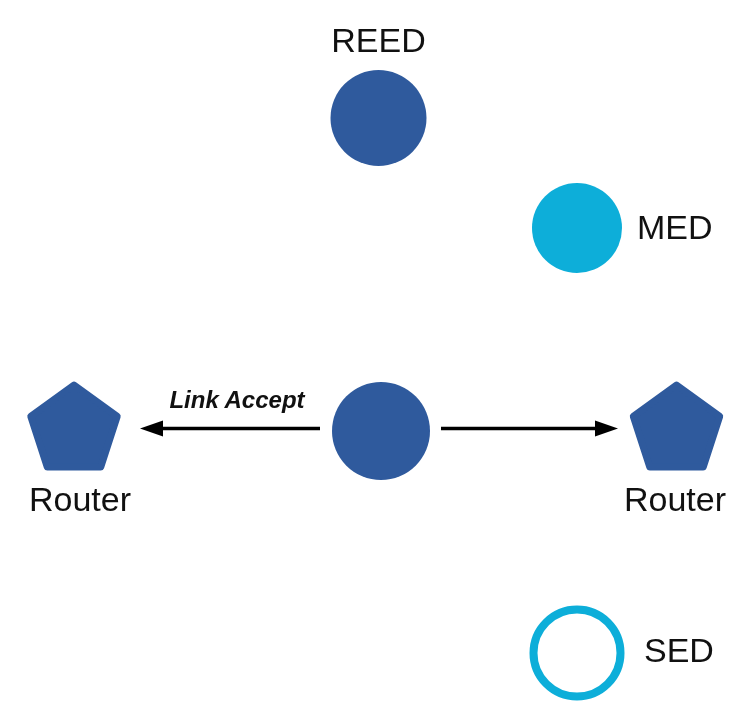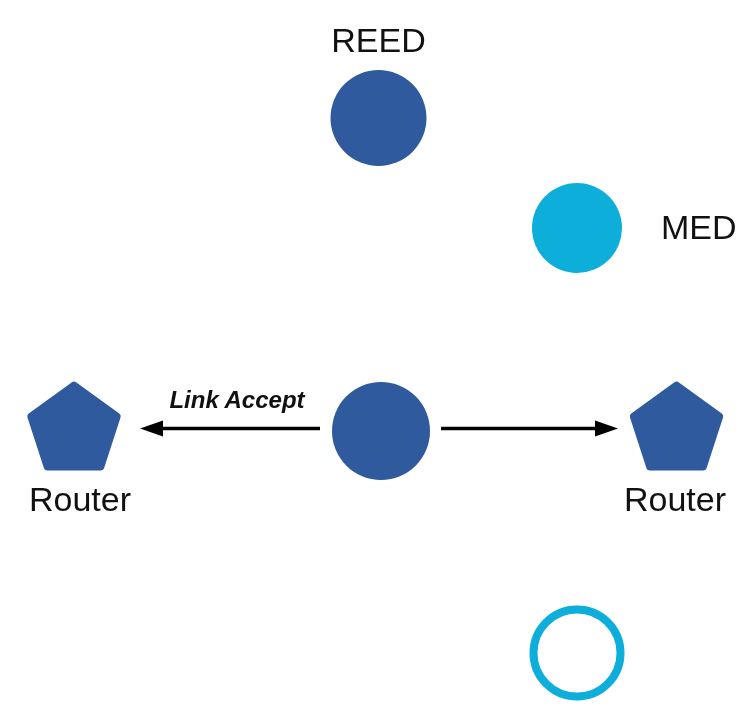--- a/index.html
+++ b/index.html
@@ -65,22 +65,23 @@
 
     <line class="arrow-line" x1="320" y1="428.5" x2="160" y2="428.5"></line>
     <polygon class="arrow-head" points="140,428.5 163,420.5 163,436.5"></polygon>
 
     <line class="arrow-line" x1="441" y1="428.5" x2="597" y2="428.5"></line>
     <polygon class="arrow-head" points="618,428.5 595,420.5 595,436.5"></polygon>
   </svg>
 
   <div class="node-label centered" style="left:298px; top:22px; width:161px;">REED</div>
 
-  <div class="node-label" style="left:637px; top:209px;margin-left:24px;">MED</div>
+  <div class="node-label" style="left:637px; top:209px;">MED</div>
 
   <div class="node-label centered" style="left:4px; top:481px; width:152px;">Router</div>
 
   <div class="node-label centered" style="left:599px; top:481px; width:152px;">Router</div>
 
+  <div class="node-label" style="left:644px; top:632px;">SED</div>
 
   <div class="edge-label" style="left:147px; top:386px; width:180px;font-weight:bold;">Link Accept</div>
 
 </div>
 
 </body></html>

